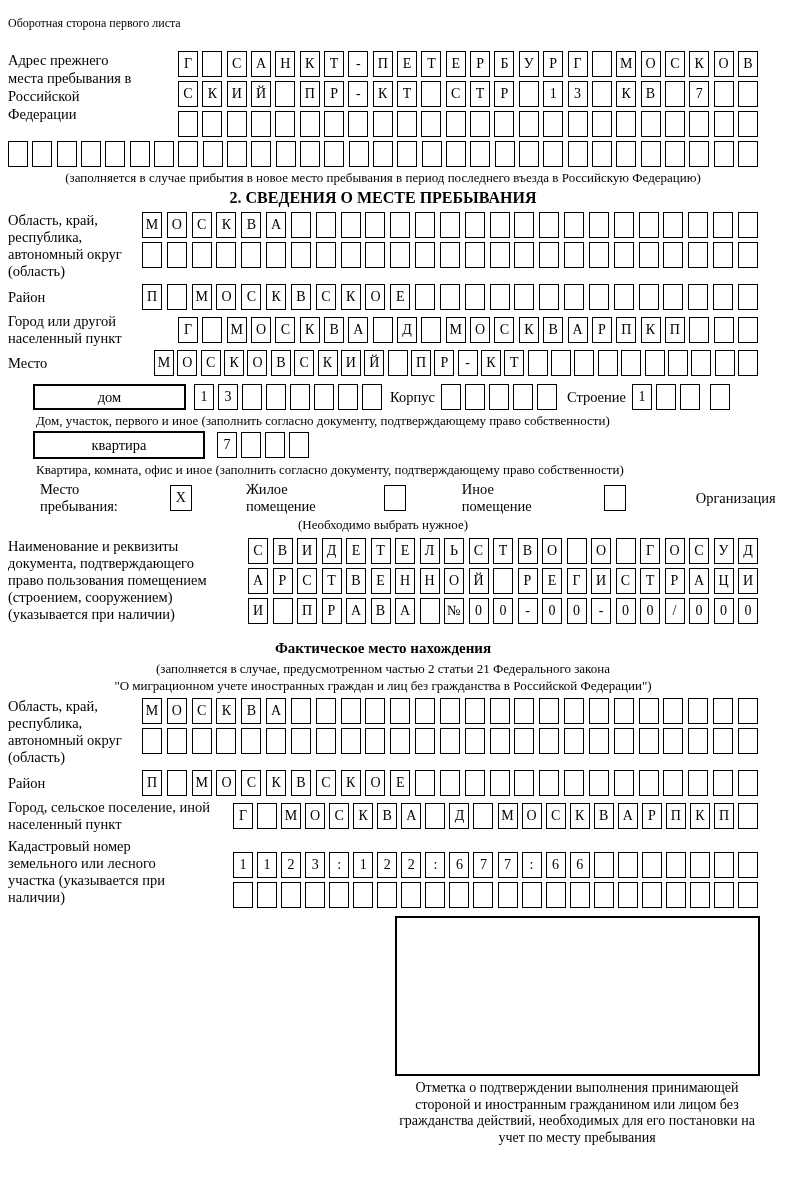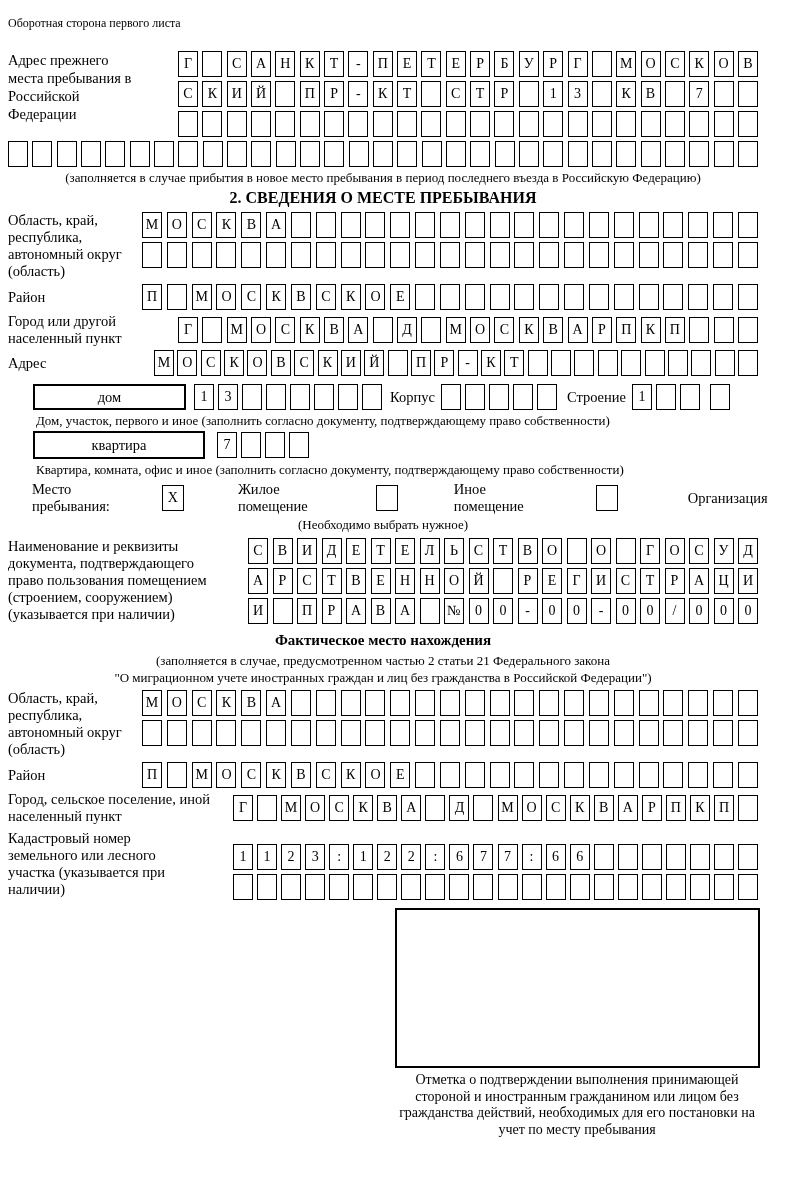--- a/index.html
+++ b/index.html
@@ -276,21 +276,21 @@
           <span class="cell">К</span>
           <span class="cell">П</span>
           <span class="cell"></span>
           <span class="cell"></span>
           <span class="cell"></span>
         </div>
     </div>
   </div>
 
   <div class="row vcenter" style="margin-top:3px;">
-    <div class="lbl" style="width:146px;">Адрес</div>
+    <div class="lbl" style="width:146px;">Место</div>
     <div class="grid">
       <div class="cellrow">
           <span class="cell">М</span>
           <span class="cell">О</span>
           <span class="cell">С</span>
           <span class="cell">К</span>
           <span class="cell">О</span>
           <span class="cell">В</span>
           <span class="cell">С</span>
           <span class="cell">К</span>
@@ -350,21 +350,21 @@
     <div class="lblbox" style="width:172px;height:28px;">квартира</div>
     <div class="cellrow compact" style="margin-left:12px;">
         <span class="cell">7</span>
         <span class="cell"></span>
         <span class="cell"></span>
         <span class="cell"></span>
       </div>
   </div>
   <div class="note" style="margin-top:3px;margin-left:28px;">Квартира, комната, офис и иное (заполнить согласно документу, подтверждающему право собственности)</div>
 
-  <div class="row vcenter" style="margin-top:4px;margin-left:24px;gap:44px;">
+  <div class="row vcenter" style="margin-top:4px;margin-left:32px;gap:44px;">
     <span class="inlinelabel">Место пребывания:</span>
     <span class="chk" style="margin-left:8px;">X</span>
     <span class="inlinelabel" style="margin-left:10px;">Жилое помещение</span>
     <span class="chk" style="margin-left:24px;"></span>
     <span class="inlinelabel" style="margin-left:12px;">Иное помещение</span>
     <span class="chk" style="margin-left:28px;"></span>
     <span class="inlinelabel" style="margin-left:26px;">Организация</span>
   </div>
   <div class="note center" style="margin-top:2px;">(Необходимо выбрать нужное)</div>
 
@@ -438,21 +438,21 @@
           <span class="cell">0</span>
           <span class="cell">0</span>
           <span class="cell">/</span>
           <span class="cell">0</span>
           <span class="cell">0</span>
           <span class="cell">0</span>
         </div>
     </div>
   </div>
 
-  <div class="h3" style="margin-top:8px;text-align:center;">Фактическое место нахождения</div>
+  <div class="h3" style="margin-top:16px;text-align:center;">Фактическое место нахождения</div>
   <div class="note center" style="margin-top:4px;">(заполняется в случае, предусмотренном частью 2 статьи 21 Федерального закона</div>
   <div class="note center" style="margin-top:2px;">"О миграционном учете иностранных граждан и лиц без гражданства в Российской Федерации")</div>
 
   <div class="row" style="margin-top:5px;">
     <div class="lbl tight" style="width:134px;">Область, край, республика, автономный округ (область)</div>
     <div class="grid">
       <div class="cellrow">
           <span class="cell">М</span>
           <span class="cell">О</span>
           <span class="cell">С</span>

